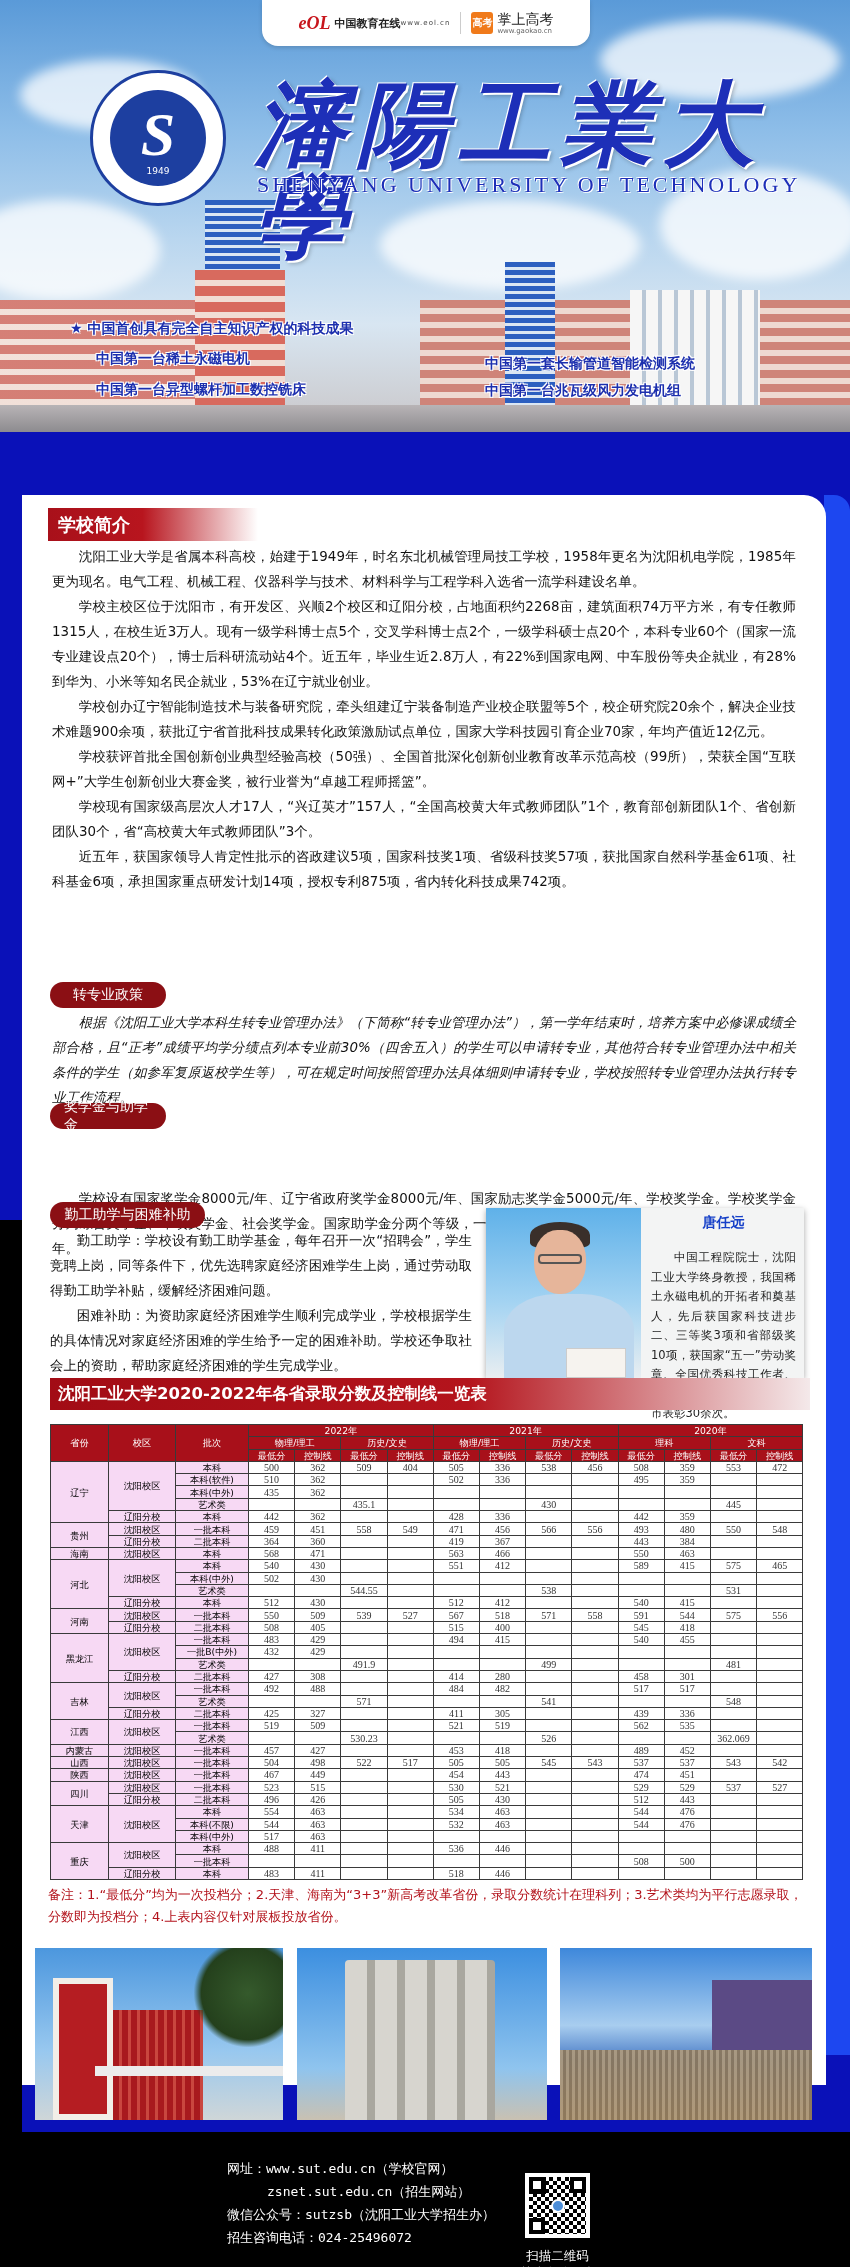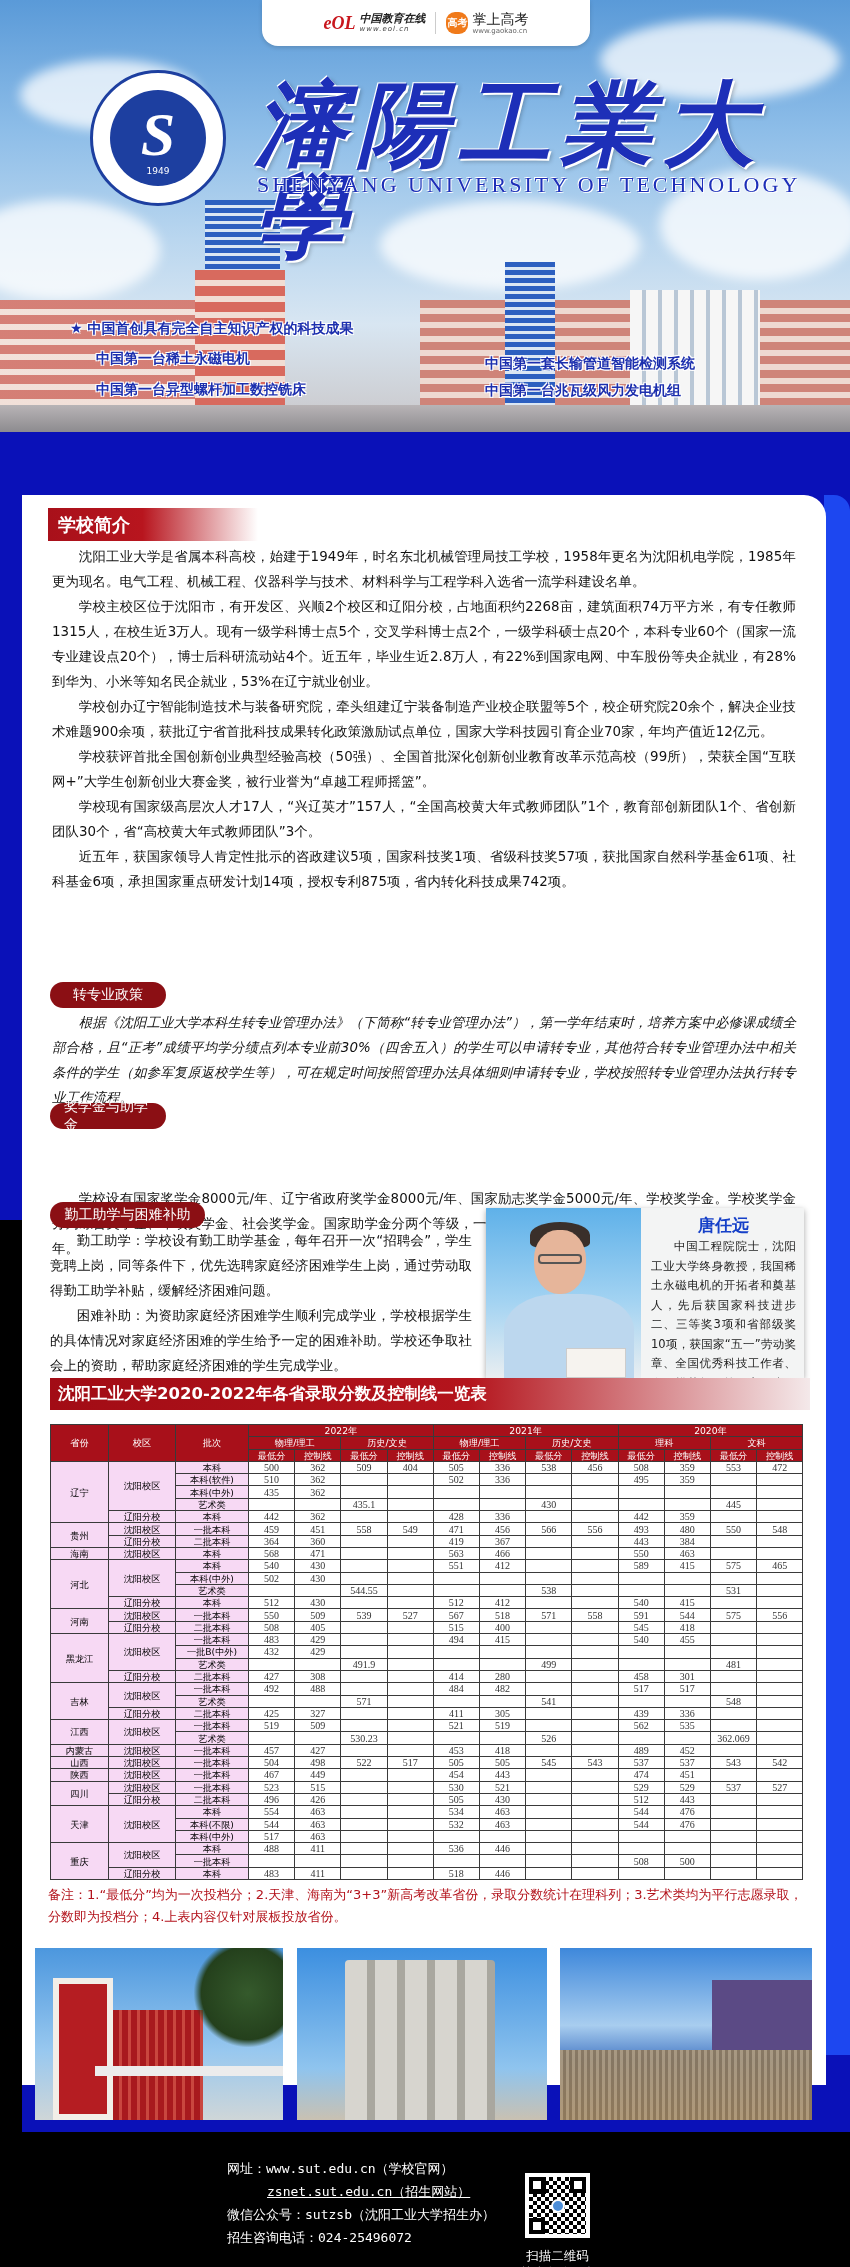--- a/index.html
+++ b/index.html
@@ -12,26 +12,26 @@
     background: linear-gradient(180deg, #5a9ad8 0%, #8dbde8 30%, #b9d6ef 55%, #d8e6f2 75%, #c9c6c8 100%);
   }
   .cloud { position: absolute; background: rgba(255,255,255,0.75); border-radius: 50%; filter: blur(6px); }
   .partner-bar {
     position: absolute; left: 262px; top: 0; width: 328px; height: 46px;
     background: #fff; border-radius: 0 0 16px 16px; display: flex; align-items: center; justify-content: center; gap: 10px;
     box-shadow: 0 2px 4px rgba(0,0,0,0.15);
   }
   .eol-logo { display: flex; align-items: center; gap: 4px; }
   .eol-mark { color: #c8161d; font-weight: bold; font-style: italic; font-size: 18px; font-family: "Liberation Serif", serif; }
-  .eol-text { display: flex; flex-direction: column; line-height: 1; font-style: italic; }
+  .eol-text { display: flex; line-height: 1; }
   .eol-name { font-size: 11px; font-weight: bold; color: #222; }
   .eol-url { font-size: 7px; color: #444; letter-spacing: 1px; margin-top: 2px; }
   .partner-sep { width: 1px; height: 22px; background: #ccc; }
   .gk-logo { display: flex; align-items: center; gap: 4px; }
-  .gk-mark { width: 22px; height: 22px; background: #f07a1a; border-radius: 9px; color: #fff; font-size: 10px; display: flex; align-items: center; justify-content: center; font-weight: bold; }
+  .gk-mark { width: 22px; height: 22px; background: #f07a1a; border-radius: 3px; color: #fff; font-size: 10px; display: flex; align-items: center; justify-content: center; font-weight: bold; }
   .gk-text { display: flex; flex-direction: column; line-height: 1; }
   .gk-name { font-size: 14px; color: #222; }
   .gk-url { font-size: 7px; color: #666; margin-top: 2px; }
 
   .emblem {
     position: absolute; left: 90px; top: 70px; width: 136px; height: 136px; border-radius: 50%;
     background: #fff; border: 3px solid #1d3fa0; display: flex; align-items: center; justify-content: center;
   }
   .emblem-inner {
     width: 96px; height: 96px; border-radius: 50%; background: #1d3fa0; position: relative;
@@ -104,21 +104,21 @@
   .acad-photo {
     width: 155px; height: 170px; position: relative; overflow: hidden;
     background: linear-gradient(180deg, #5fb1e9 0%, #a3d3f2 55%, #e9eef1 100%);
   }
   .acad-head { position: absolute; left: 48px; top: 22px; width: 52px; height: 64px; border-radius: 45% 45% 48% 48%; background: #e6b59a; }
   .acad-hair { position: absolute; left: 44px; top: 14px; width: 60px; height: 26px; border-radius: 50% 50% 20% 20%; background: #3a2f2a; }
   .acad-glasses { position: absolute; left: 52px; top: 46px; width: 44px; height: 10px; border: 2px solid #555; border-radius: 4px; }
   .acad-body { position: absolute; left: 18px; top: 86px; width: 130px; height: 90px; border-radius: 40% 40% 0 0; background: #bcd7ee; }
   .acad-nameplate { position: absolute; left: 80px; top: 140px; width: 60px; height: 30px; background: #f6f3ef; border: 1px solid #ccc; }
   .acad-text { flex: 1; padding: 6px 8px 6px 10px; }
-  .acad-name { text-align: center; color: #1640c8; font-size: 17px; font-weight: bold; margin-bottom: 0; }
+  .acad-name { text-align: center; color: #1640c8; font-size: 14px; font-weight: bold; margin-bottom: 16px; }
   .acad-bio { font-size: 11.5px; line-height: 19.5px; color: #222; text-indent: 2em; text-align: justify; }
 
   
   .tbl-title {
     position: absolute; left: 50px; top: 1378px; width: 760px; height: 32px;
     background: linear-gradient(90deg, #a20c15 0%, #b4141c 55%, #f4e9ea 100%);
     color: #fff; font-size: 16.5px; font-weight: bold; padding-left: 8px; display: flex; align-items: center;
   }
   table.scores {
     position: absolute; left: 50px; top: 1424px; width: 752px; border-collapse: collapse;
@@ -141,21 +141,21 @@
   .p1-bldg2 { position: absolute; left: 78px; top: 62px; width: 90px; height: 110px; background: repeating-linear-gradient(90deg, #a8191e 0 6px, #c9463f 6px 9px); }
   .p1-canopy { position: absolute; left: 60px; top: 118px; width: 188px; height: 10px; background: #ececec; }
   .p1-tree { position: absolute; right: -20px; top: -10px; width: 110px; height: 110px; border-radius: 50%; background: radial-gradient(circle, #355a2c 0%, #24401c 60%, transparent 70%); }
   .p2-arch { position: absolute; left: 48px; top: 12px; width: 150px; height: 160px; background: repeating-linear-gradient(90deg, #d7d5cf 0 22px, #a9a79f 22px 30px); border-radius: 4px 4px 0 0; }
   .p3-bldg { position: absolute; right: 0; top: 32px; width: 100px; height: 70px; background: #5b4a85; }
   .p3-reeds { position: absolute; left: 0; bottom: 0; width: 100%; height: 70px; background: repeating-linear-gradient(90deg, #b09a7a 0 3px, #8c7658 3px 6px); opacity: 0.9; }
 
   
   .footer { position: absolute; left: 0; top: 2140px; width: 850px; height: 127px; background: #000; }
   .contact { position: absolute; left: 227px; top: 2157px; color: #fff; font-size: 13px; line-height: 23px; font-family: "DejaVu Sans Mono", monospace; }
-  .contact .indent { padding-left: 40px; text-decoration: underline; }
+  .contact .indent { padding-left: 40px; }
   .qr { position: absolute; left: 525px; top: 2173px; width: 65px; height: 65px; background: #fff; padding: 4px; }
   .qr-grid { width: 100%; height: 100%;
     background:
       linear-gradient(90deg, #000 0 30%, transparent 30%) 0 0/100% 30% no-repeat,
       repeating-conic-gradient(#000 0 25%, #fff 0 50%) 0 0/8px 8px; position: relative; }
   .qr-corner { position: absolute; width: 16px; height: 16px; border: 4px solid #000; background: #fff; }
   .qr-dot { position: absolute; left: 22px; top: 22px; width: 14px; height: 14px; border-radius: 50%; background: #4d8ed8; border: 2px solid #fff; }
   .qr-label { position: absolute; left: 515px; top: 2247px; width: 85px; color: #fff; font-size: 12.5px; text-align: center; line-height: 17px; }
 </style>
 </head>

